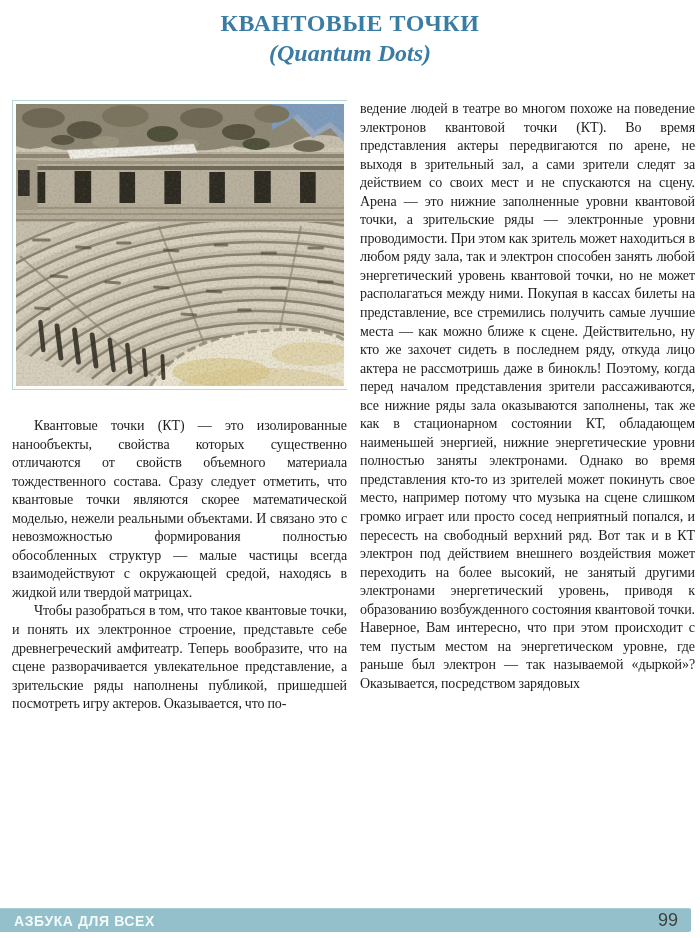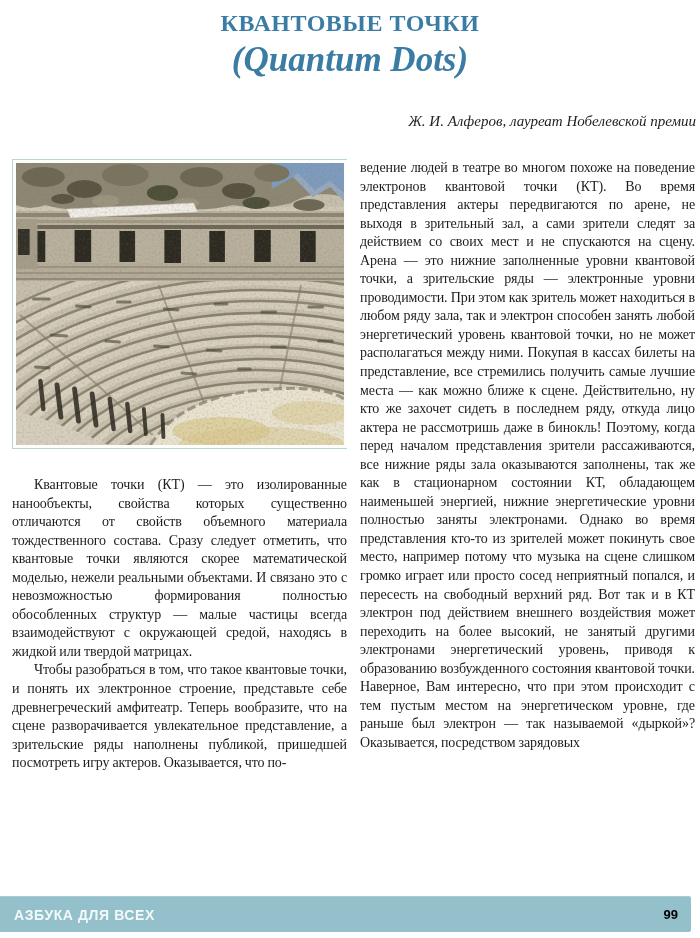--- a/index.html
+++ b/index.html
@@ -16,21 +16,21 @@
   .title {
     margin-top:10px;
     text-align:center;
     font-size:24px; font-weight:bold;
     letter-spacing:.5px;
     color:#3a7ca4;
   }
   .subtitle {
     margin-top:3px;
     text-align:center;
-    font-size:35px; font-weight:bold; font-style:italic;
+    font-size:24px; font-weight:bold; font-style:italic;
     color:#3a7ca4;
   }
   
   .epigraph {
     width:364px;
     margin:33px 4px 0 auto;
   }
   .epigraph-quote {
     font-size:15px; line-height:1.4;
     text-align:justify;
@@ -75,48 +75,47 @@
     text-align:center;
     font-family:"Liberation Sans", sans-serif;
     font-size:13px;
     color:#4a4a4a;
   }
   .figure { margin-bottom:27px; }
   
   .footer-band {
     position:absolute;
     left:0; right:9px; bottom:6px;
-    height:36px;
+    height:24px;
     background:#93c0ca;
     border-top:1px solid #a9ccd4;
     border-radius:0 2px 2px 0;
     display:flex; align-items:center; justify-content:space-between;
     padding:0 13px 0 14px;
     font-family:"Liberation Sans", sans-serif;
   }
   .footer-label {
     color:#f4f9f9;
     font-size:14px; font-weight:bold;
     letter-spacing:.6px;
   }
   .footer-page {
-    color:#000000;
-    font-size:13px; font-weight:bold;
+    color:#404040;
+    font-size:18px; font-weight:normal;
   }
 </style>
 </head>
 <body>
 
 <div class="page">
 
   <h1 class="title">КВАНТОВЫЕ ТОЧКИ</h1>
   <h2 class="subtitle">(Quantum Dots)</h2>
 
   <div class="epigraph">
-    <div class="epigraph-attr">Ж. И. Алферов, лауреат Нобелевской премии</div>
   </div>
 
   <div class="main">
 
     <div class="col col-left">
       <figure class="figure">
         <div class="photo-frame">
           <svg viewBox="0 0 336 282" preserveAspectRatio="none">
             <defs>
               <clipPath id="ph">

